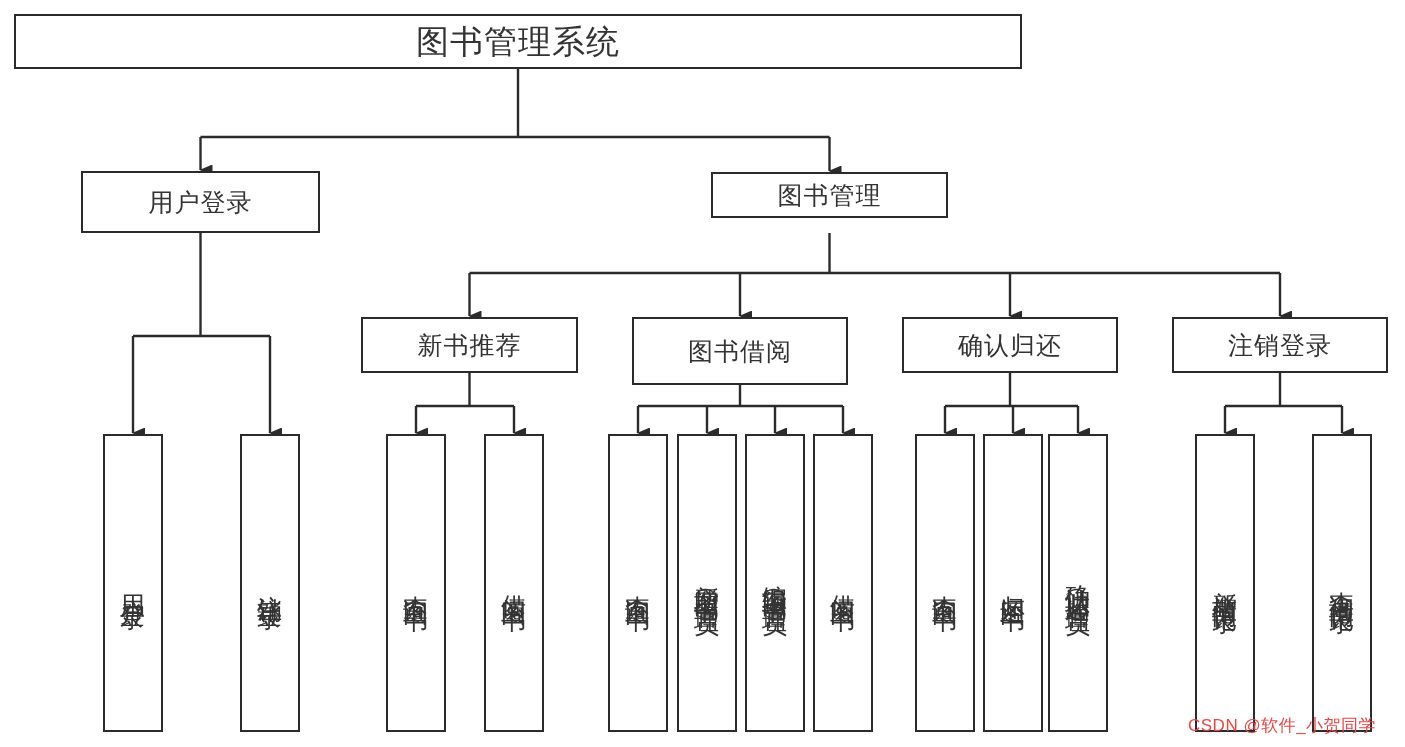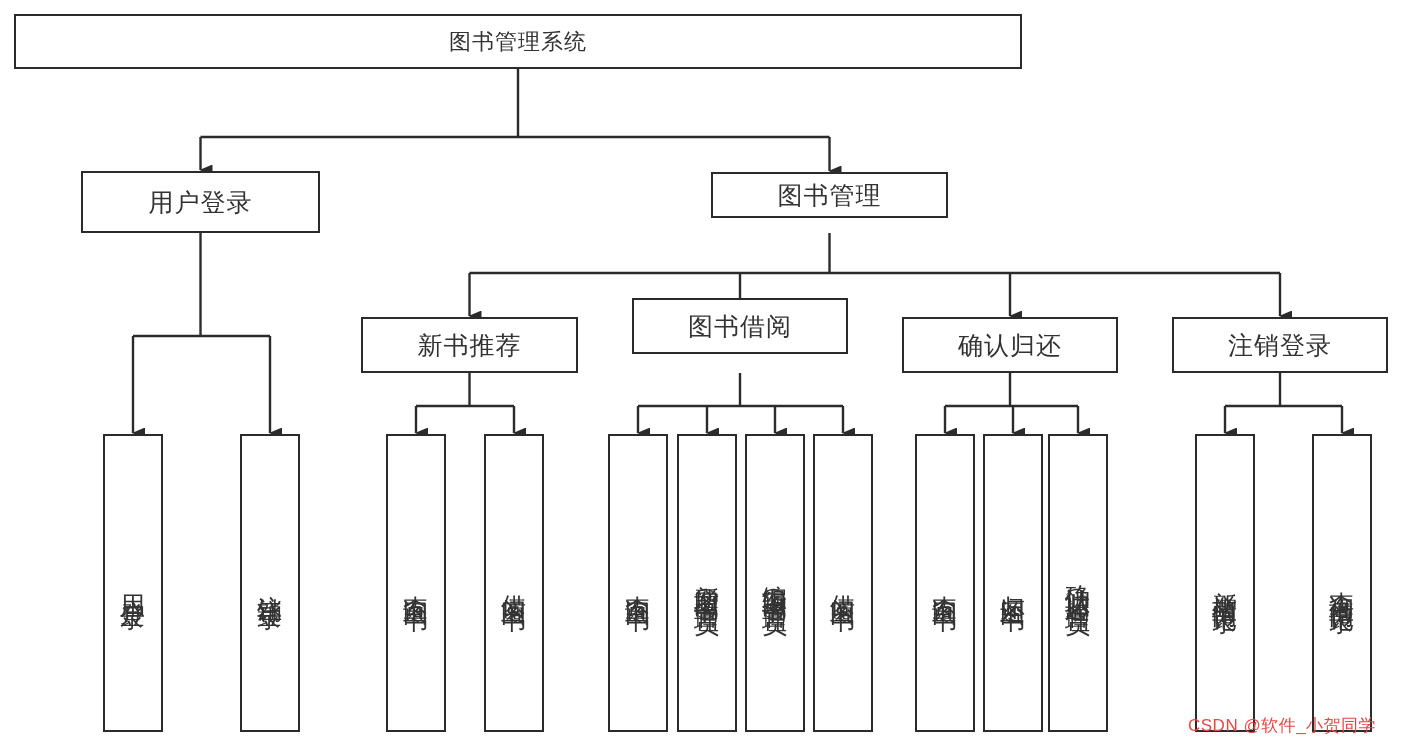--- a/index.html
+++ b/index.html
@@ -31,21 +31,21 @@
   .node .label{
     display:block;
     white-space:nowrap;
     letter-spacing:1px;
   }
   
   .node.horiz .label{
     font-size:25px;
     line-height:1;
   }
-  .node.root .label{font-size:22px;text-align:center;}
+  .node.root .label{font-size:33px;text-align:center;}
   
   .node.vert{
     align-items:center;
     justify-content:center;
     padding:4px 0;
   }
   .node.vert .label{
     writing-mode:vertical-rl;
     text-orientation:upright;
     font-size:25px;
@@ -119,21 +119,21 @@
       </div>
       <div class="node horiz" style="left: 81px; top: 171px; width: 239px; height: 62px;">
         <span class="label">用户登录</span>
       </div>
       <div class="node horiz" style="left: 711px; top: 172px; width: 237px; height: 46px;">
         <span class="label">图书管理</span>
       </div>
       <div class="node horiz" style="left: 361px; top: 317px; width: 217px; height: 56px; justify-content: center;">
         <span class="label">新书推荐</span>
       </div>
-      <div class="node horiz" style="left: 632px; top: 298px; width: 216px; height: 56px; text-align: right;">
+      <div class="node horiz" style="left: 632px; top: 317px; width: 216px; height: 68px; text-align: right;">
         <span class="label">图书借阅</span>
       </div>
       <div class="node horiz" style="left: 902px; top: 317px; width: 216px; height: 56px;">
         <span class="label">确认归还</span>
       </div>
       <div class="node horiz" style="left: 1172px; top: 317px; width: 216px; height: 56px;">
         <span class="label">注销登录</span>
       </div>
       <div class="node vert" style="left: 103px; top: 434px; width: 60px; height: 298px;">
         <span class="label">用户登录</span>

